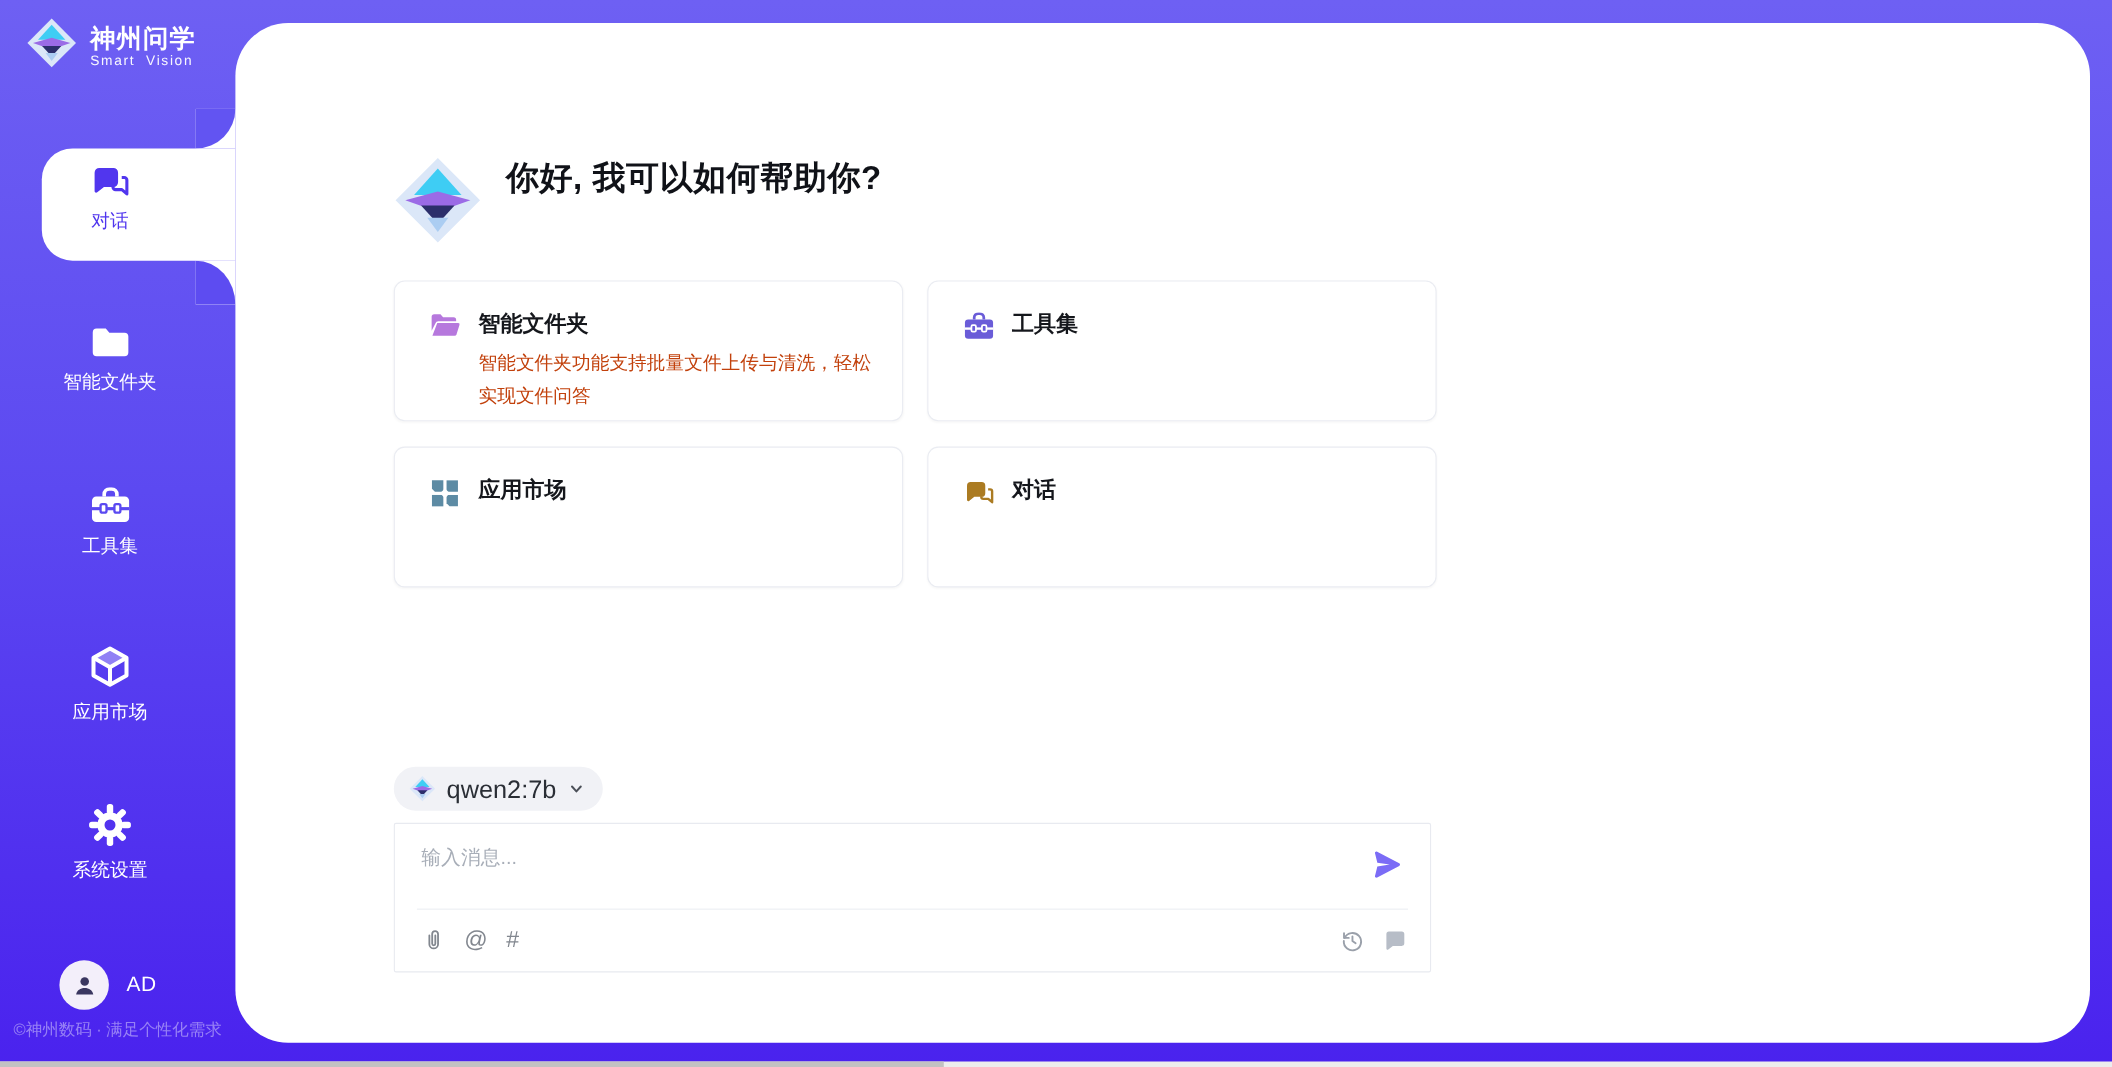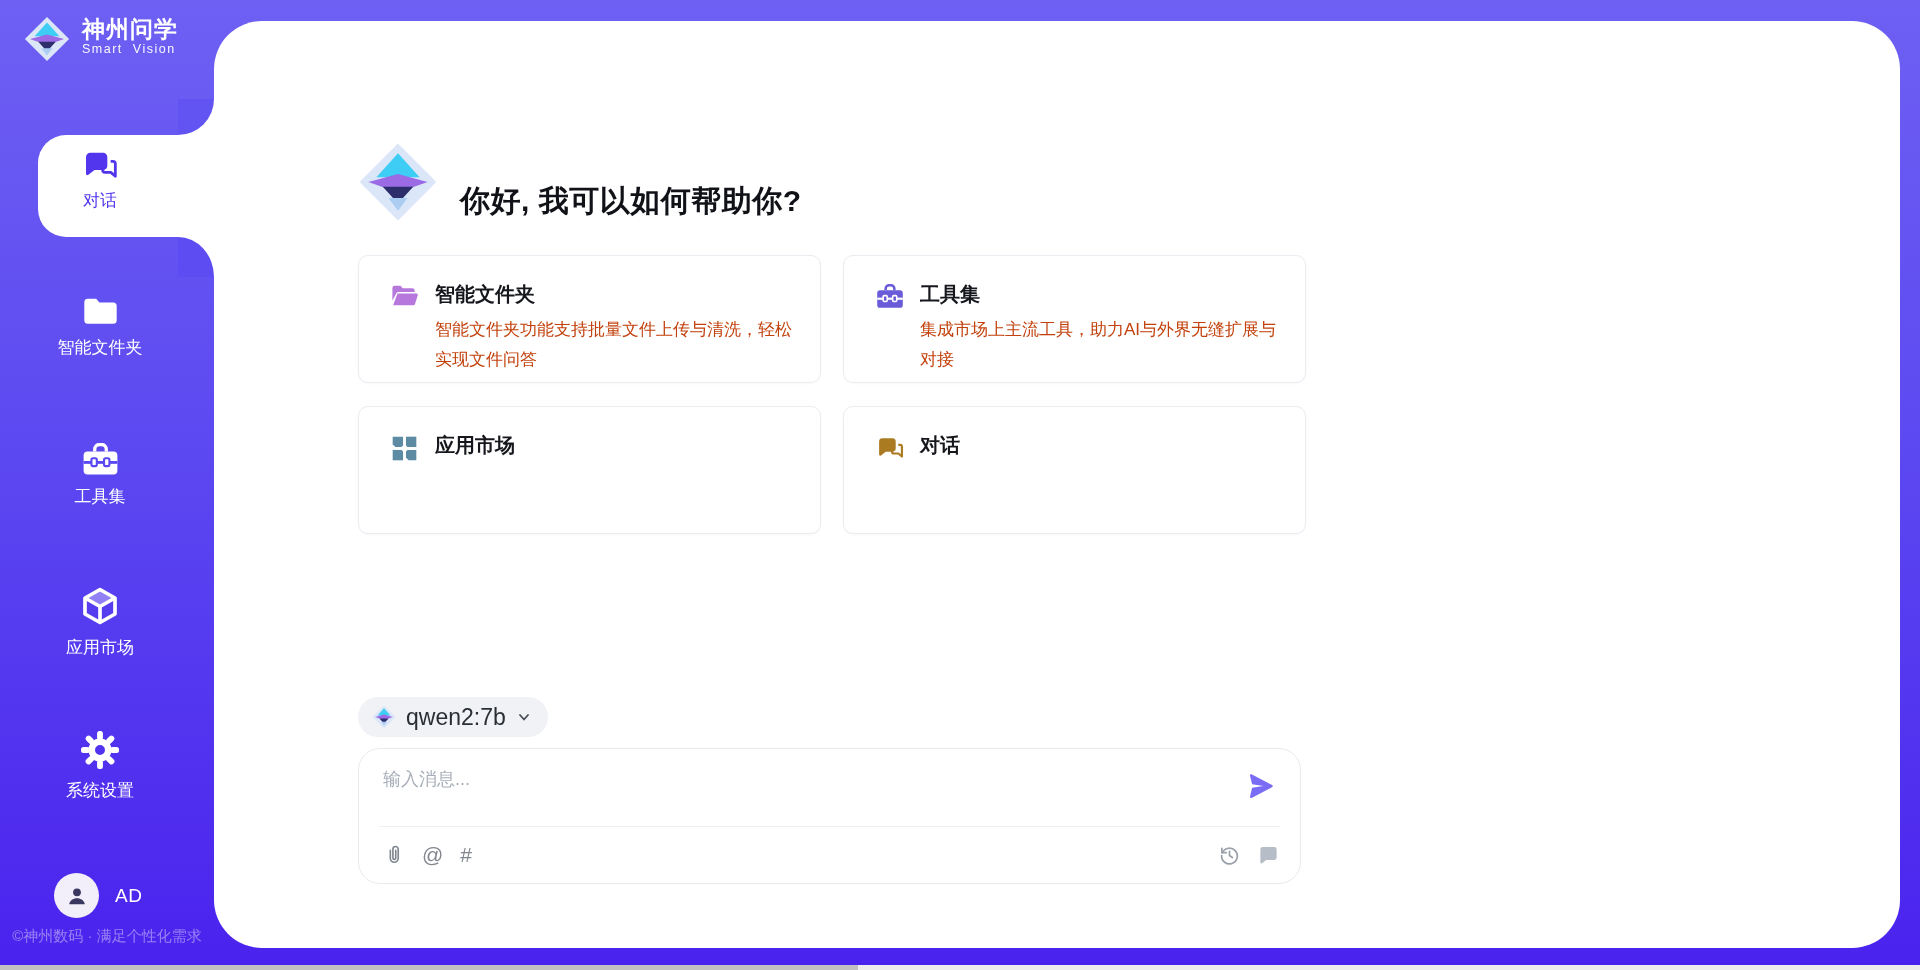--- a/index.html
+++ b/index.html
@@ -8,21 +8,21 @@
 
   .stage { position:relative; width:1920px; height:970px;
            background:linear-gradient(180deg,#6e60f3 0%,#5c49f1 46%,#4a22ee 100%); }
 
   
   .panel { position:absolute; left:214px; top:21px; width:1686px; height:927px;
            background:#ffffff; border-radius:48px; }
 
   
   .sidebar { position:absolute; left:0; top:0; width:214px; height:970px; }
-  .logo-row { position:absolute; left:24px; top:16px; display:flex; align-items:flex-start; gap:12px; }
+  .logo-row { position:absolute; left:24px; top:16px; display:flex; align-items:flex-end; gap:12px; }
   .logo-diamond { width:46px; height:46px; }
   .logo-name { color:#fff; font-size:23px; font-weight:700; letter-spacing:1px; line-height:26px; }
   .logo-sub { color:#fff; font-size:12.5px; letter-spacing:1.5px; word-spacing:5px; opacity:.95; }
 
   .nav-item { position:absolute; left:0; width:200px; display:flex; flex-direction:column;
               align-items:center; gap:9px; color:#fff; cursor:pointer; }
   .nav-item .nav-label { font-size:17px; }
   .nav-icon { display:block; }
   .sidebar svg { --cut:#5a49f1; }
 
@@ -41,21 +41,21 @@
 
   .user-row { position:absolute; left:54px; top:873px; display:flex; align-items:center; gap:16px; }
   .avatar { width:45px; height:45px; border-radius:50%; background:#f3effa;
             display:flex; align-items:center; justify-content:center; }
   .user-name { color:#fff; font-size:19px; letter-spacing:.5px; }
   .copyright { position:absolute; left:0; top:927px; width:214px; text-align:center;
                color:rgba(255,255,255,.42); font-size:15px; }
 
   
   .content-col { position:absolute; left:358px; top:0; width:948px; height:927px; }
-  .hero { position:absolute; top:142px; left:0; display:flex; align-items:flex-end; gap:22px; }
+  .hero { position:absolute; top:142px; left:0; display:flex; align-items:flex-start; gap:22px; }
   .hero-logo { width:80px; height:80px; }
   .hero-title { font-size:30px; font-weight:700; color:#101218; letter-spacing:.5px; }
 
   
   .cards { position:absolute; top:255px; left:0; width:948px;
            display:grid; grid-template-columns:463px 463px; grid-auto-rows:128px; gap:23px 22px; }
   .card { background:#fff; border:1px solid #eaecf2; border-radius:10px;
           box-shadow:0 1px 2px rgba(20,20,43,.03); padding:25px 28px 0 32px;
           display:flex; gap:16px; cursor:pointer; }
   .card svg { --cut:#ffffff; }
@@ -64,21 +64,21 @@
   .card-desc { margin-top:7px; font-size:17px; line-height:30px; color:#c2410c; }
 
   
   .composer { position:absolute; left:0; bottom:43px; width:948px; }
   .model-pill { display:inline-flex; align-items:center; gap:10px; height:40px; padding:0 16px 0 14px;
                 background:#f1f2f6; border:none; border-radius:20px; cursor:pointer;
                 font-family:inherit; }
   .model-pill .pill-logo { width:24px; height:24px; }
   .model-pill .pill-label { font-size:23px; color:#2a2e35; }
   .input-box { margin-top:11px; width:943px; height:136px; border:1.5px solid #e8eaf0;
-               border-radius:22px; background:#fff; position:relative; }
+               border-radius:2px; background:#fff; position:relative; }
   .input-field { position:absolute; left:24px; top:18px; right:70px; height:52px;
                  border:none; outline:none; resize:none; font-family:inherit;
                  font-size:18px; color:#30343b; background:transparent; }
   .input-field::placeholder { color:#a8aeb8; }
   .send-btn { position:absolute; right:22px; top:21px; width:34px; height:34px; border:none;
               background:transparent; cursor:pointer; color:#7b6cf6; }
   .input-divider { position:absolute; left:20px; right:20px; top:77px; height:1px; background:#eceef2; }
   .input-toolbar { position:absolute; left:24px; right:20px; top:78px; bottom:0;
                    display:flex; align-items:center; gap:17px; color:#82878f; }
   .tb-btn { border:none; background:transparent; cursor:pointer; color:#82878f;
@@ -235,21 +235,20 @@
       </div>
 
       <div class="card">
         <div class="card-icon" style="color: rgb(106, 92, 216);">
           <svg width="28" height="25" viewBox="0 0 24.5 22">
               <use href="#toolbox-glyph"></use>
             </svg>
         </div>
         <div>
           <div class="card-title">工具集</div>
-          <div class="card-desc">集成市场上主流工具，助力AI与外界无缝扩展与对接</div>
         </div>
       </div>
 
       <div class="card">
         <div class="card-icon" style="color: rgb(93, 139, 164);">
           <svg width="27" height="27" viewBox="0 0 24 24">
             <g fill="currentColor">
               <path d="M1.5 1.5h9.2v9.2H3.9L1.5 8.3z"></path>
               <rect x="13.3" y="1.5" width="9.2" height="9.2"></rect>
               <rect x="1.5" y="13.3" width="9.2" height="9.2"></rect>

